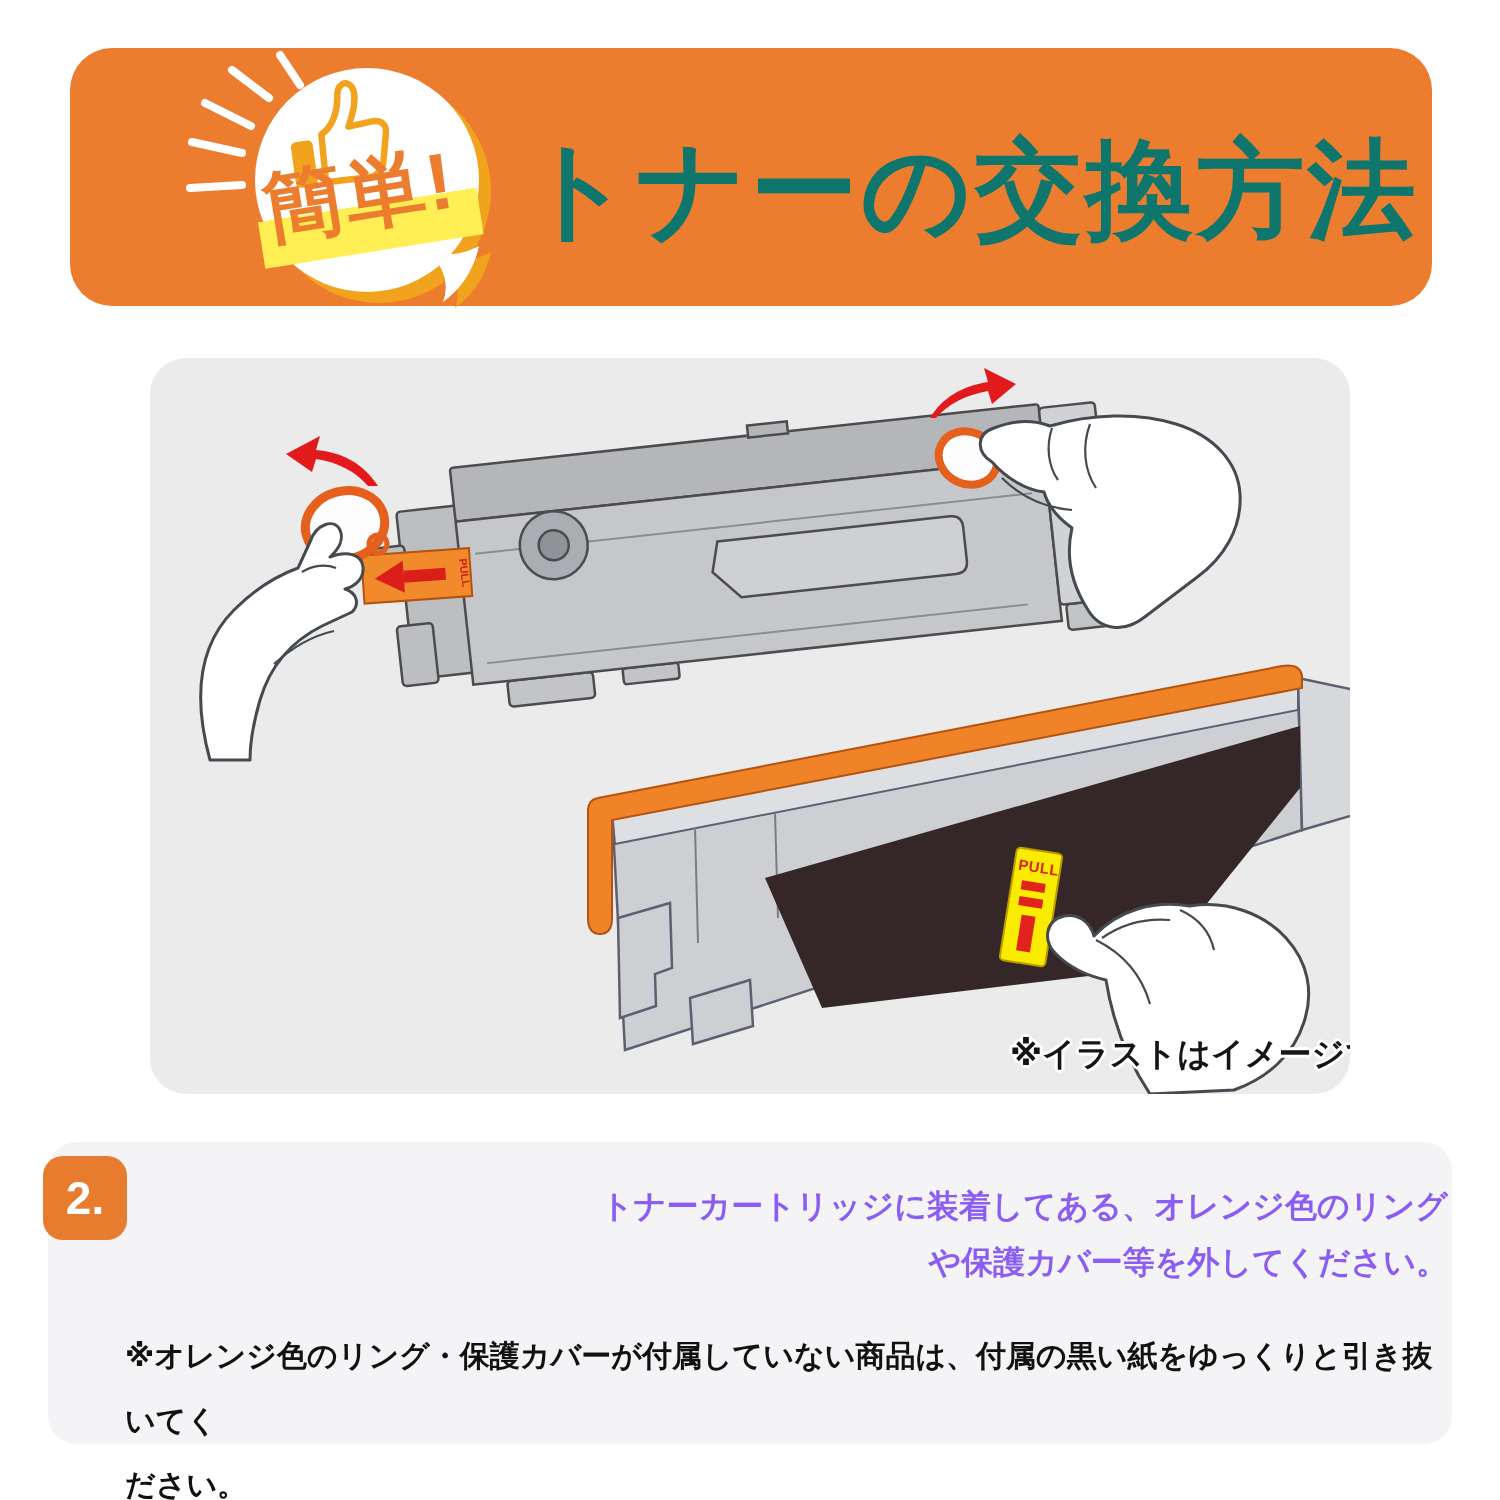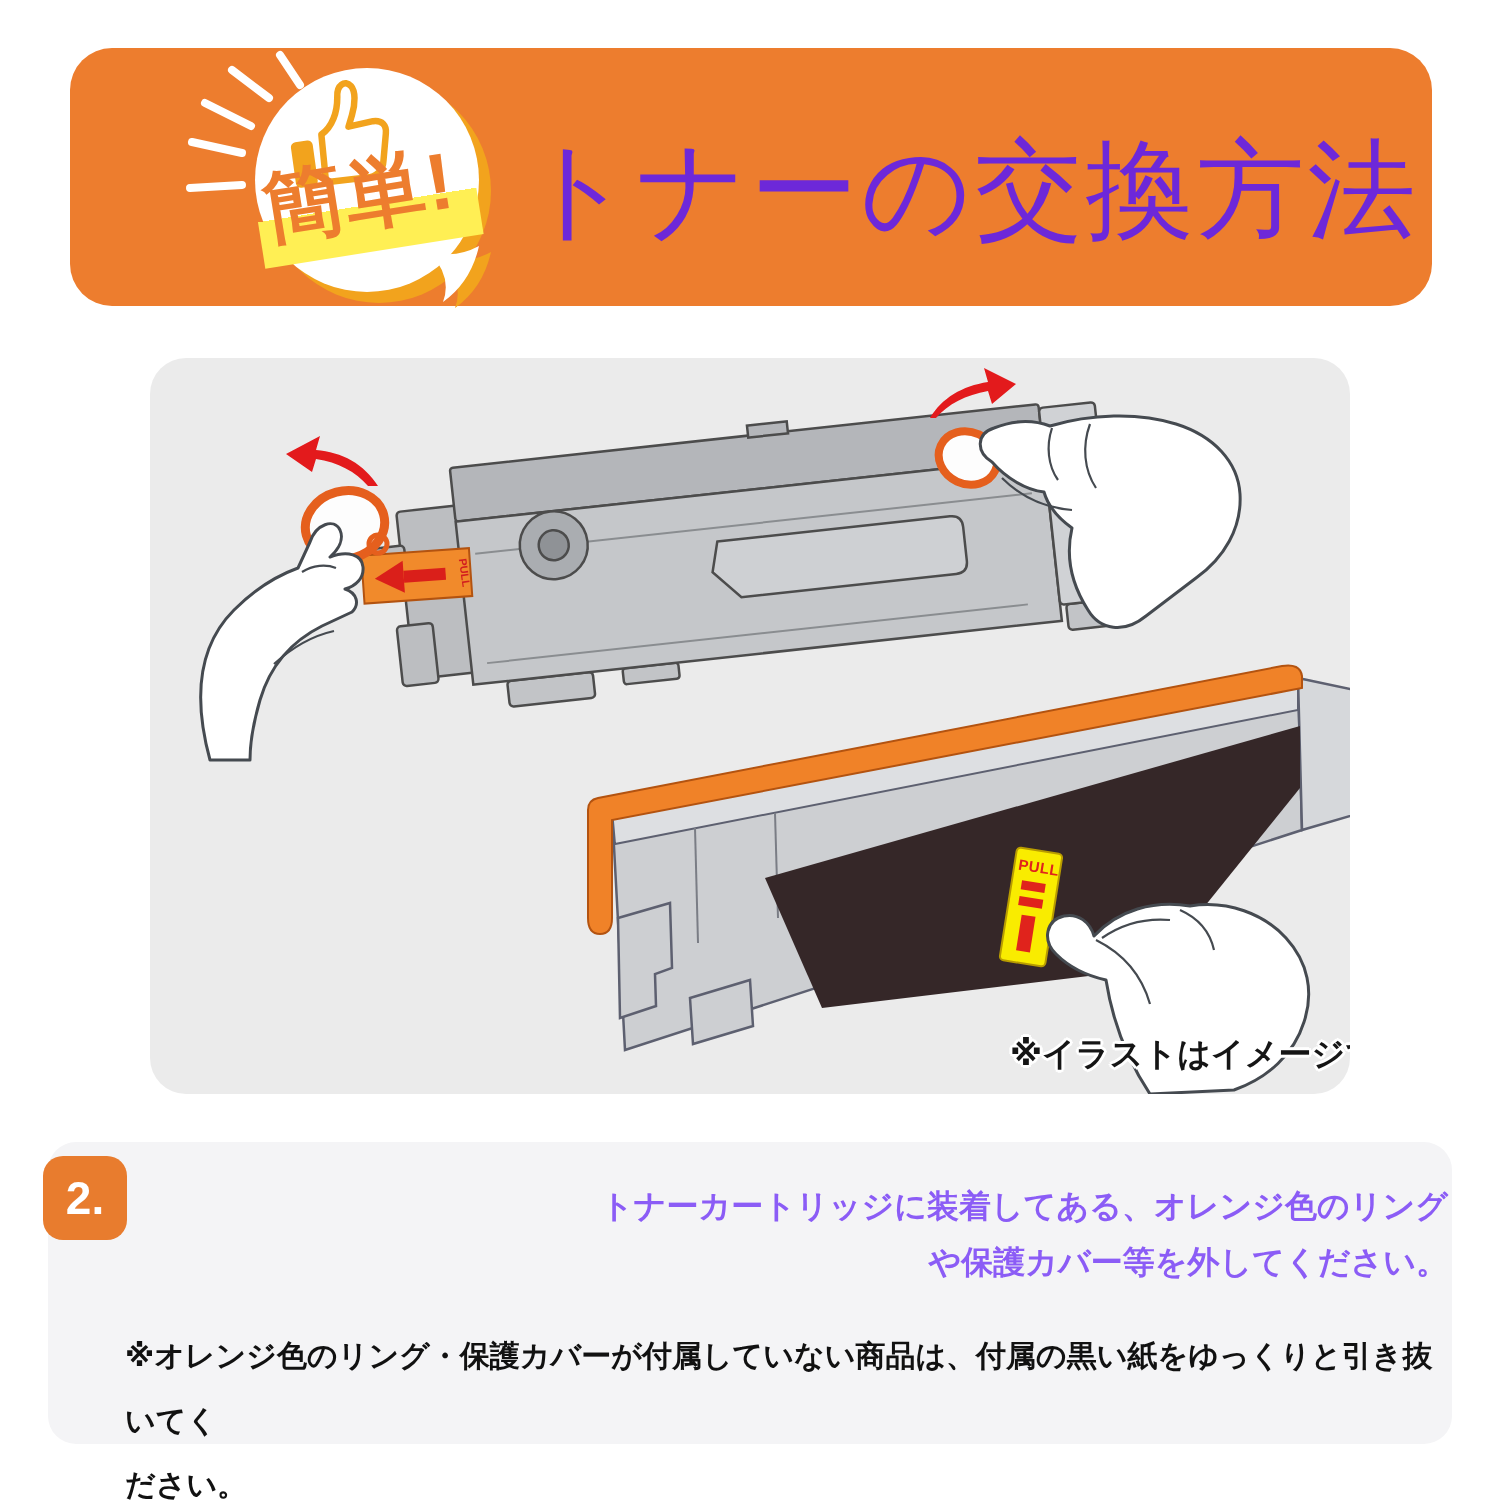--- a/index.html
+++ b/index.html
@@ -16,21 +16,21 @@
   .easy{
     position:absolute;left:256px;top:150px;
     transform:rotate(-9deg);transform-origin:center;
     font-size:80px;font-weight:900;color:#ed7d2e;line-height:1.05;
     padding:2px 20px 16px 8px;white-space:nowrap;
     background:linear-gradient(180deg,rgba(255,255,255,0) 54%,#ffef54 54%);
     letter-spacing:2px;
   }
   .banner-title{
     position:absolute;left:523px;top:136px;width:900px;
-    font-size:108px;font-weight:400;color:#6d28d9;letter-spacing:3px;
+    font-size:108px;font-weight:700;color:#0f766e;letter-spacing:3px;
     line-height:1;white-space:nowrap;
   }
   
   .illustration{
     position:absolute;left:150px;top:358px;width:1200px;height:736px;
     background:#ebebeb;border-radius:36px;overflow:hidden;
   }
   .illu-svg{position:absolute;left:0;top:0;width:1200px;height:736px;}
   .illu-caption{
     position:absolute;left:860px;top:674px;width:330px;

